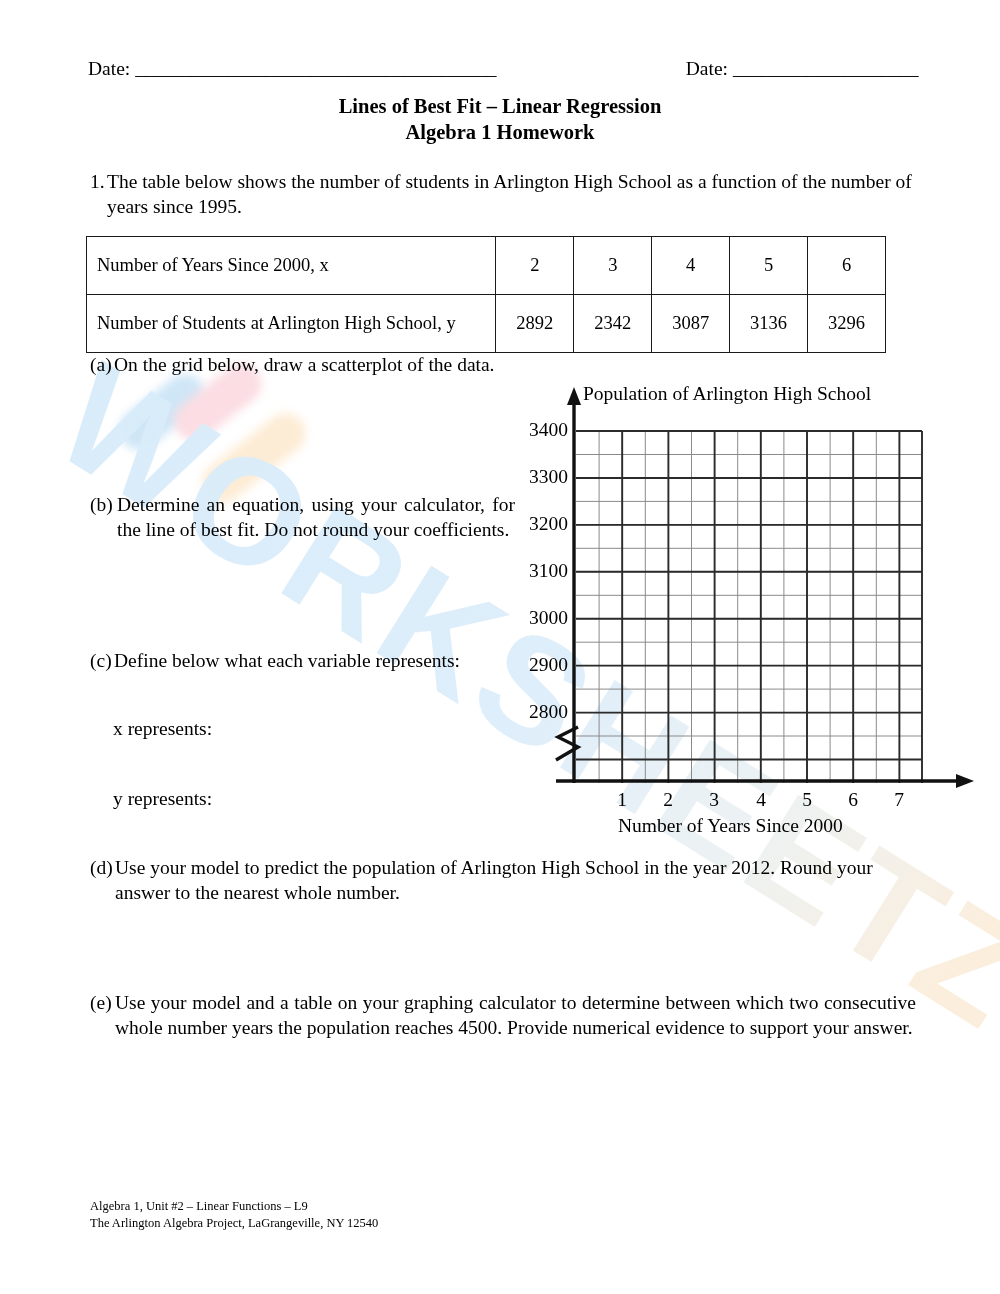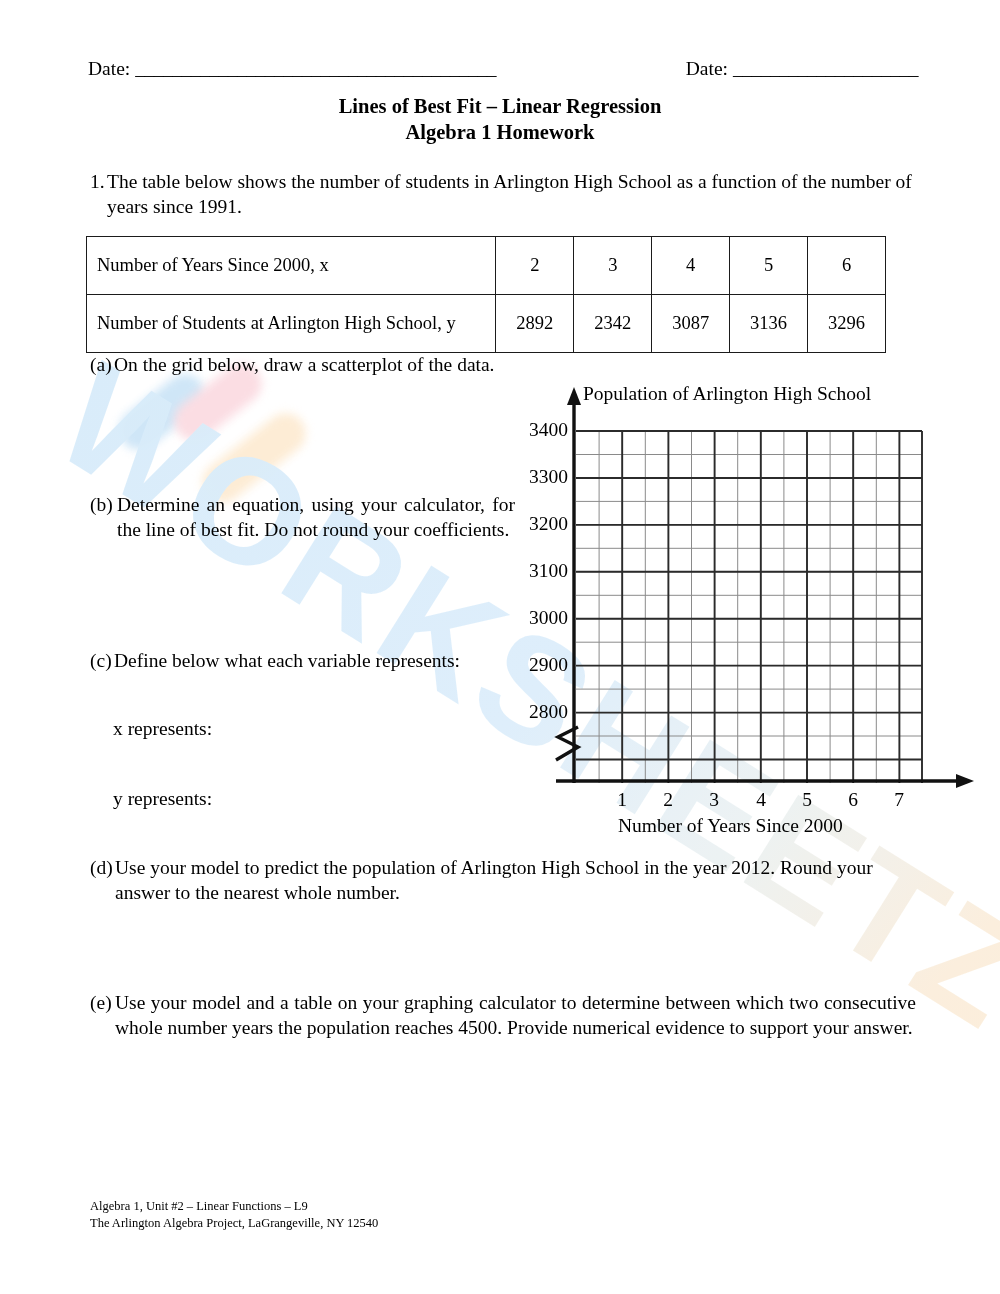--- a/index.html
+++ b/index.html
@@ -195,21 +195,21 @@
   </div>
 </div>
 
 <div id="title-block">
   <div>Lines of Best Fit – Linear Regression</div>
   <div>Algebra 1 Homework</div>
 </div>
 
 <div id="q1-stem">
   <span class="num">1.</span>
-  <span class="body">The table below shows the number of students in Arlington High School as a function of the number of years since 1991.</span>
+  <span class="body">The table below shows the number of students in Arlington High School as a function of the number of years since 1995.</span>
 </div>
 
 <table id="data-table">
   <tbody>
     <tr>
       <td class="rowlabel">Number of Years Since 2000, x</td>
       <td class="val">2</td>
       <td class="val">3</td>
       <td class="val">4</td>
       <td class="val">5</td>

